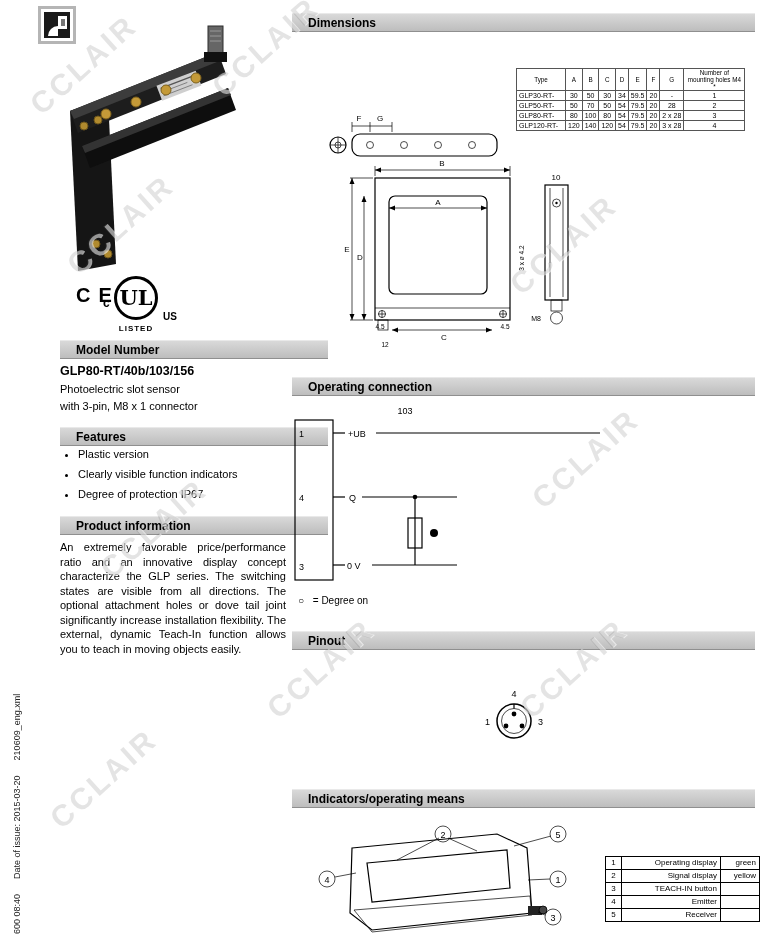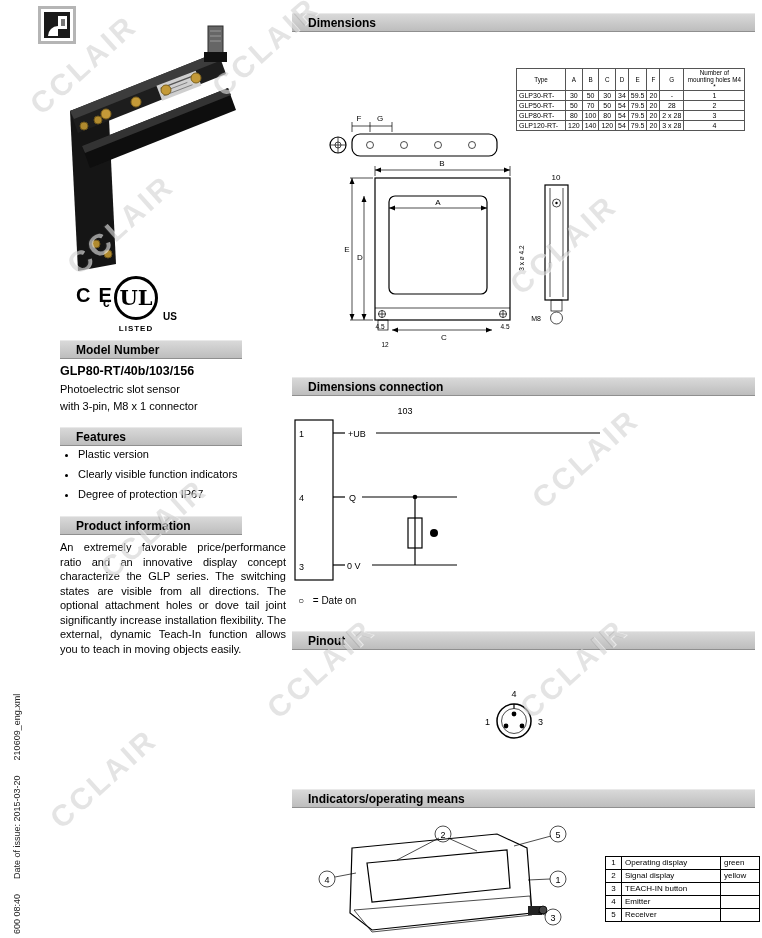--- a/index.html
+++ b/index.html
@@ -2,21 +2,21 @@
 <html><head>
 <meta charset="utf-8">
 <style>
   html,body{margin:0;padding:0;background:#fff;}
   body{font-family:"Liberation Sans","DejaVu Sans",sans-serif;color:#000;}
   .page{position:relative;width:762px;height:938px;background:#fff;overflow:hidden;}
 
   .bar{position:absolute;height:19px;background:linear-gradient(#d9d9d9,#bdbdbd);
        border-top:1px solid #e9e9e9;border-bottom:1px solid #8f8f8f;
        font-weight:bold;font-size:12px;line-height:19px;padding-left:16px;box-sizing:border-box;}
-  .bar-left{left:60px;width:182px;}
+  .bar-left{left:60px;width:268px;}
   .bar-right{left:292px;width:463px;}
 
   .wm{position:absolute;transform:rotate(-42deg);font-size:30px;font-weight:bold;
       letter-spacing:3px;color:rgba(90,90,90,0.16);pointer-events:none;z-index:9;
       text-shadow:1px 1px 0 rgba(255,255,255,0.6);}
 
   .sidetext{position:absolute;left:12px;top:934px;transform:rotate(-90deg);
       transform-origin:0 0;font-size:9px;white-space:pre;color:#222;}
 
   .txt{position:absolute;font-size:11px;text-align:right;}
@@ -28,21 +28,21 @@
 
   .dimtable{position:absolute;left:516px;top:68px;border-collapse:collapse;background:#fff;z-index:3;}
   .dimtable th,.dimtable td{border:0.7px solid #555;padding:0 2px;font-size:7px;
       line-height:9px;white-space:nowrap;text-align:center;font-weight:normal;}
   .dimtable th{font-size:6.3px;line-height:7px;}
   .dimtable th.big{white-space:normal;width:56px;}
   .dimtable td.type{text-align:left;width:44px;}
 
   .indtable{position:absolute;left:605px;top:856px;border-collapse:collapse;background:#fff;z-index:3;}
   .indtable td{border:0.8px solid #000;font-size:8px;line-height:12px;height:12px;
-      padding:0 3px;white-space:nowrap;}
+      padding:0 3px;white-space:nowrap;text-align:right;}
   .indtable td.n{width:9px;text-align:center;}
   .indtable td.lbl{width:92px;}
   .indtable td.val{width:32px;}
 
   .legend-line{position:absolute;font-size:10px;line-height:14px;}
   .legend-line .sym{display:inline-block;width:12px;font-size:10px;}
 
   .ce-mark{position:absolute;left:76px;top:284px;font-size:20px;letter-spacing:8px;font-weight:700;}
   .ul-circle{position:absolute;left:114px;top:276px;width:44px;height:44px;border:3px solid #000;
       border-radius:50%;text-align:center;box-sizing:border-box;}
@@ -263,21 +263,21 @@
     <line x1="258" y1="80" x2="258" y2="189" class="thin"></line>
     <line x1="271" y1="80" x2="271" y2="189" class="thin"></line>
     <circle cx="264.5" cy="95" r="4" class="thin"></circle>
     <circle cx="264.5" cy="95" r="1.2"></circle>
     <text x="264" y="72" font-size="8" text-anchor="middle">10</text>
     <rect x="259" y="192" width="11" height="11" class="thin"></rect>
     <circle cx="264.5" cy="210" r="6" class="thin"></circle>
     <text x="249" y="213" font-size="7" text-anchor="end">M8</text>
   </svg>
 
-  <div class="bar bar-right" style="top:377px">Dimensions connection</div>
+  <div class="bar bar-right" style="top:377px">Operating connection</div>
 
   <svg style="position:absolute;left:292px;top:400px" width="463" height="190" viewBox="0 0 463 190">
     <text x="113" y="14" font-size="9" text-anchor="middle">103</text>
     <rect x="3" y="20" width="38" height="160" class="med"></rect>
     <text x="7" y="37" font-size="9">1</text>
     <text x="7" y="101" font-size="9">4</text>
     <text x="7" y="170" font-size="9">3</text>
 
     <line x1="41" y1="33" x2="53" y2="33" class="med"></line>
     <text x="56" y="37" font-size="9">+UB</text>
@@ -291,21 +291,21 @@
     <rect x="116" y="118" width="14" height="30" class="med" fill="#fff"></rect>
     <circle cx="142" cy="133" r="4"></circle>
 
     <line x1="41" y1="165" x2="53" y2="165" class="med"></line>
     <text x="55" y="169" font-size="9">0 V</text>
     <line x1="80" y1="165" x2="165" y2="165" class="med"></line>
   </svg>
 
   <div class="legend-line" style="left:298px;top:594px">
     <span class="sym">○</span>
-    <span>= Date on</span>
+    <span>= Degree on</span>
   </div>
   <div class="legend-line" style="left:298px;top:632px">
     <span class="sym">●</span>
     <span>= Dark on</span>
   </div>
 
   <div class="bar bar-right" style="top:631px">Pinout</div>
 
   <svg style="position:absolute;left:292px;top:655px" width="463" height="110" viewBox="0 0 463 110">
     <circle cx="222" cy="66" r="17" stroke="#000" stroke-width="1.5" fill="#fff"></circle>

